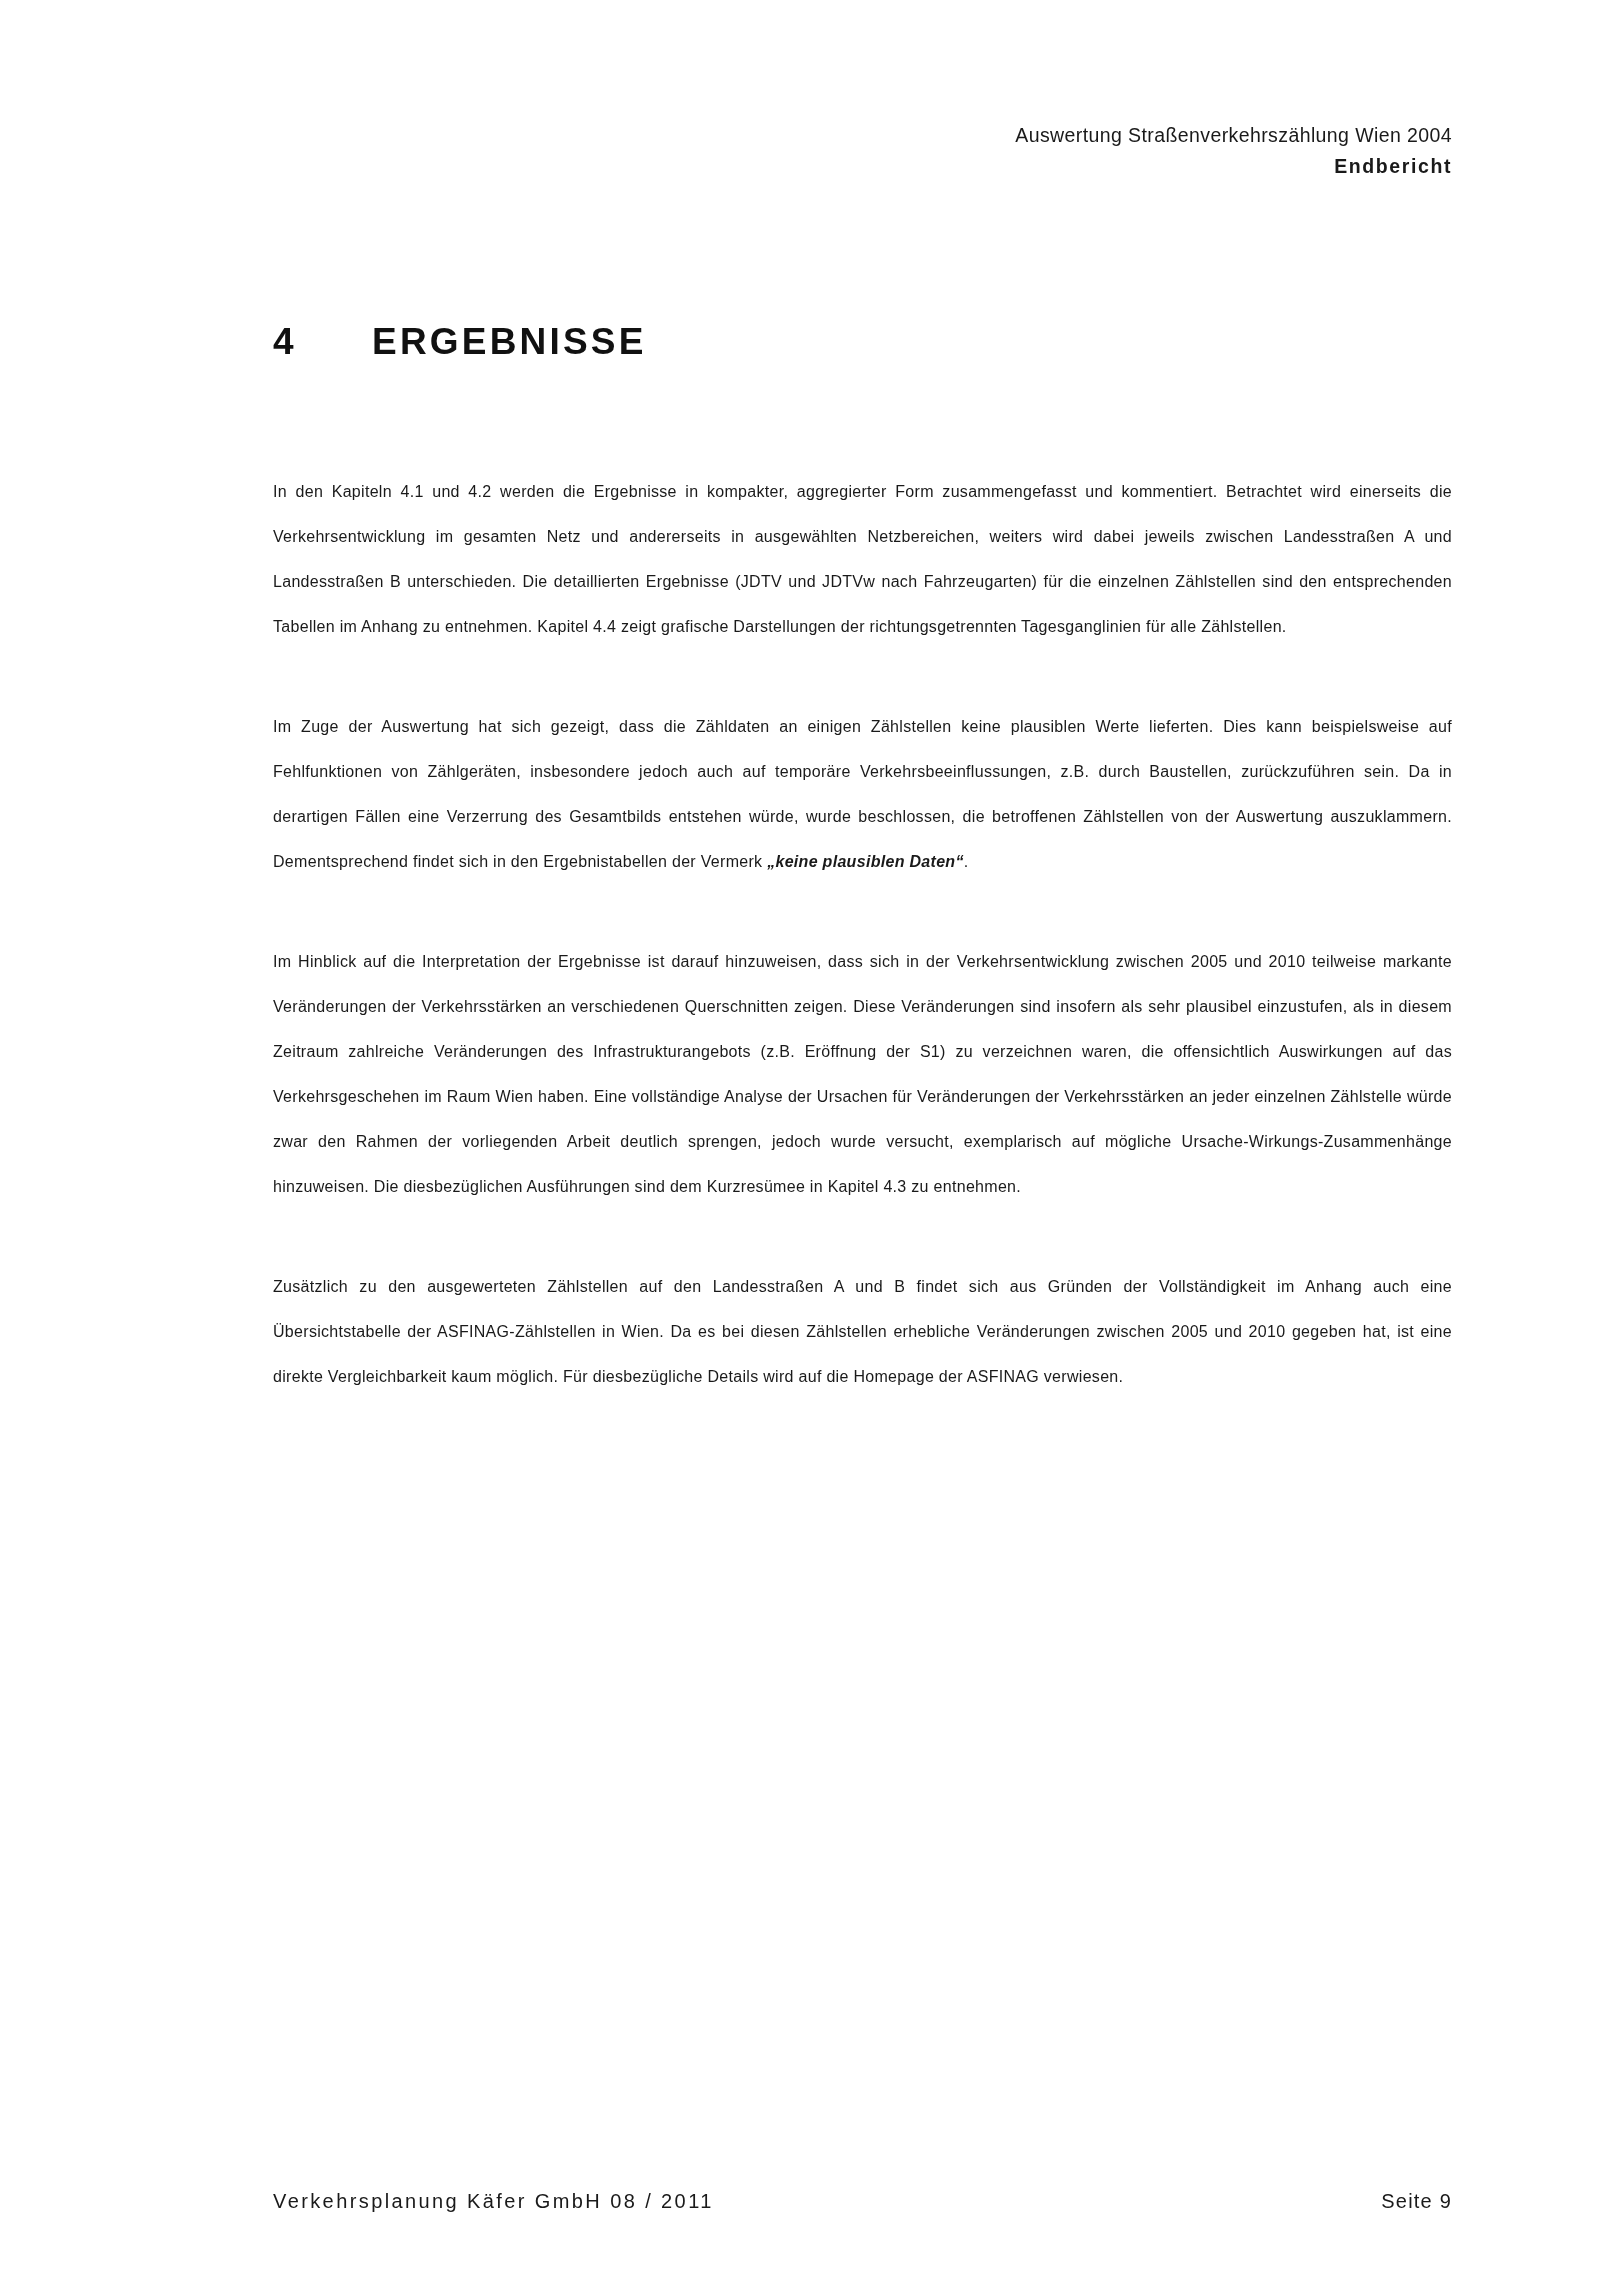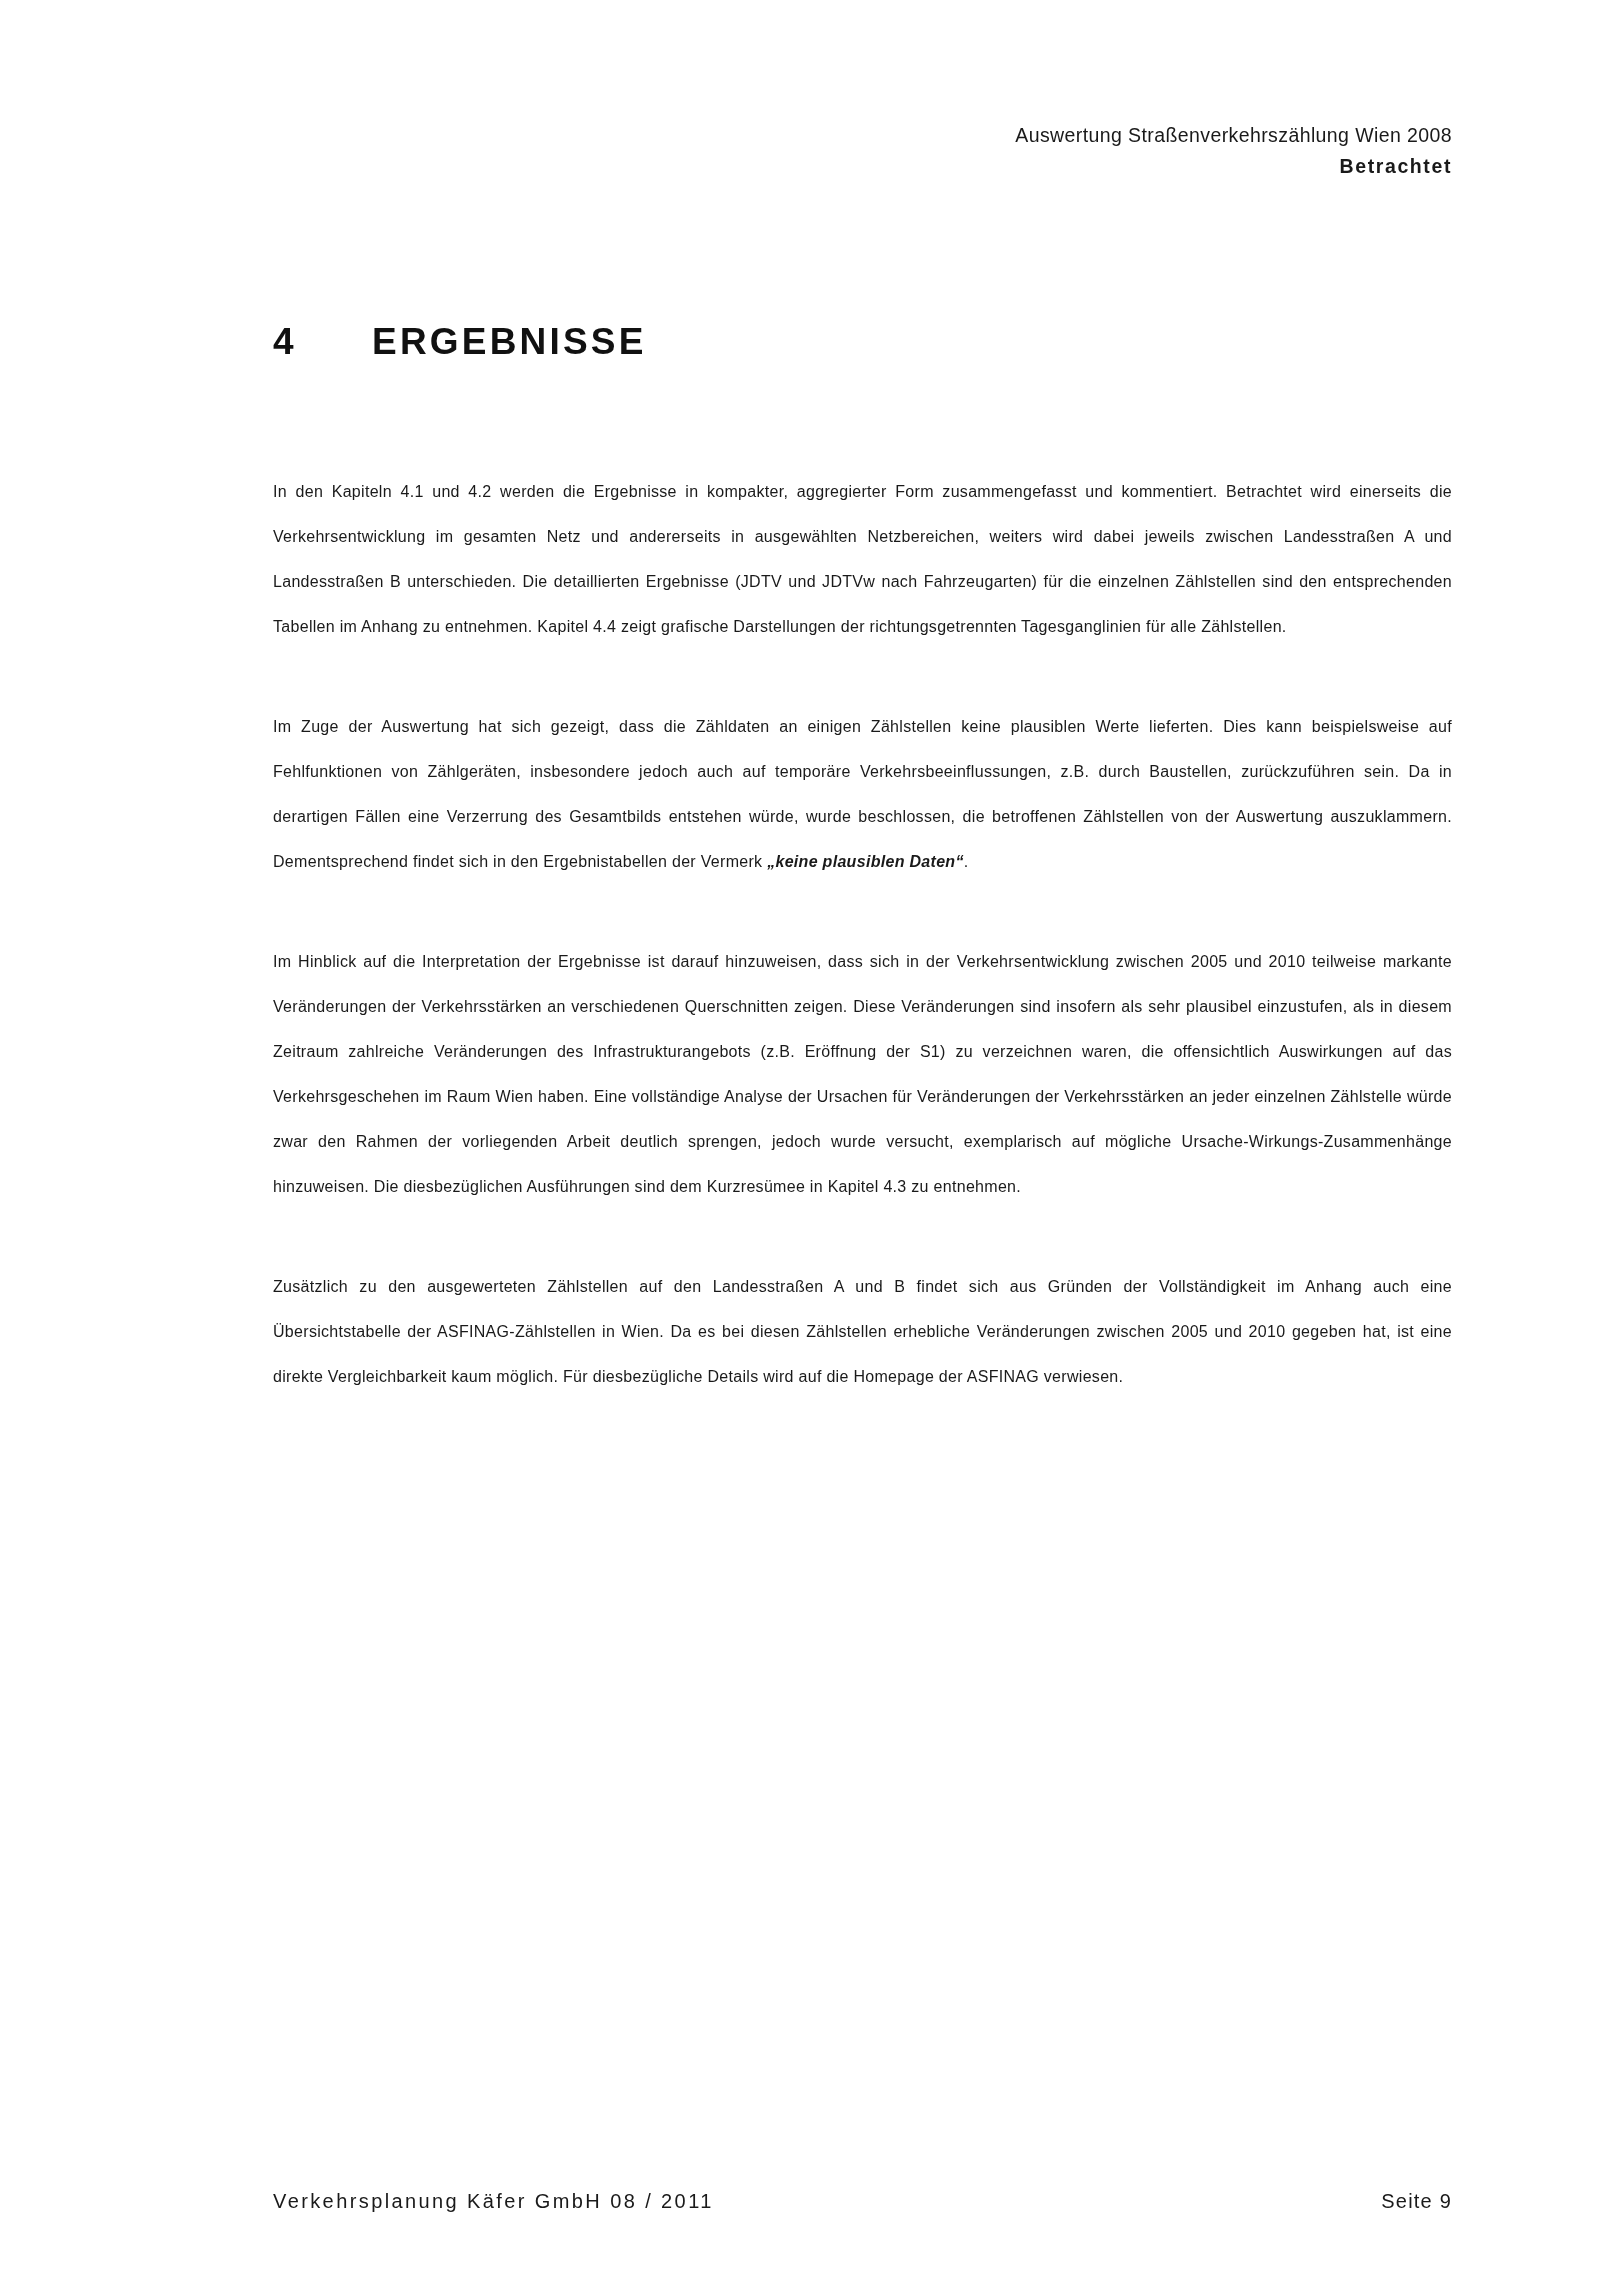--- a/index.html
+++ b/index.html
@@ -89,22 +89,22 @@
   .footer-page {
     letter-spacing: 1.2px;
   }
 </style>
 </head>
 <body>
 
 <div class="page">
 
   <div class="header">
-    <span class="header-title">Auswertung Straßenverkehrszählung Wien 2008</span>
-    <span class="header-subtitle">Betrachtet</span>
+    <span class="header-title">Auswertung Straßenverkehrszählung Wien 2004</span>
+    <span class="header-subtitle">Endbericht</span>
   </div>
 
   <div class="section-heading">
     <span class="section-number">4</span>
     <span class="section-title">ERGEBNISSE</span>
   </div>
 
   <div class="body-text">
     <p>In den Kapiteln 4.1 und 4.2 werden die Ergebnisse in kompakter, aggregierter Form zusammengefasst und kommentiert. Betrachtet wird einerseits die Verkehrsentwicklung im gesamten Netz und andererseits in ausgewählten Netzbereichen, weiters wird dabei jeweils zwischen Landesstraßen A und Landesstraßen B unterschieden. Die detaillierten Ergebnisse (JDTV und JDTVw nach Fahrzeugarten) für die einzelnen Zählstellen sind den entsprechenden Tabellen im Anhang zu entnehmen. Kapitel 4.4 zeigt grafische Darstellungen der richtungsgetrennten Tagesganglinien für alle Zählstellen.</p>
 

